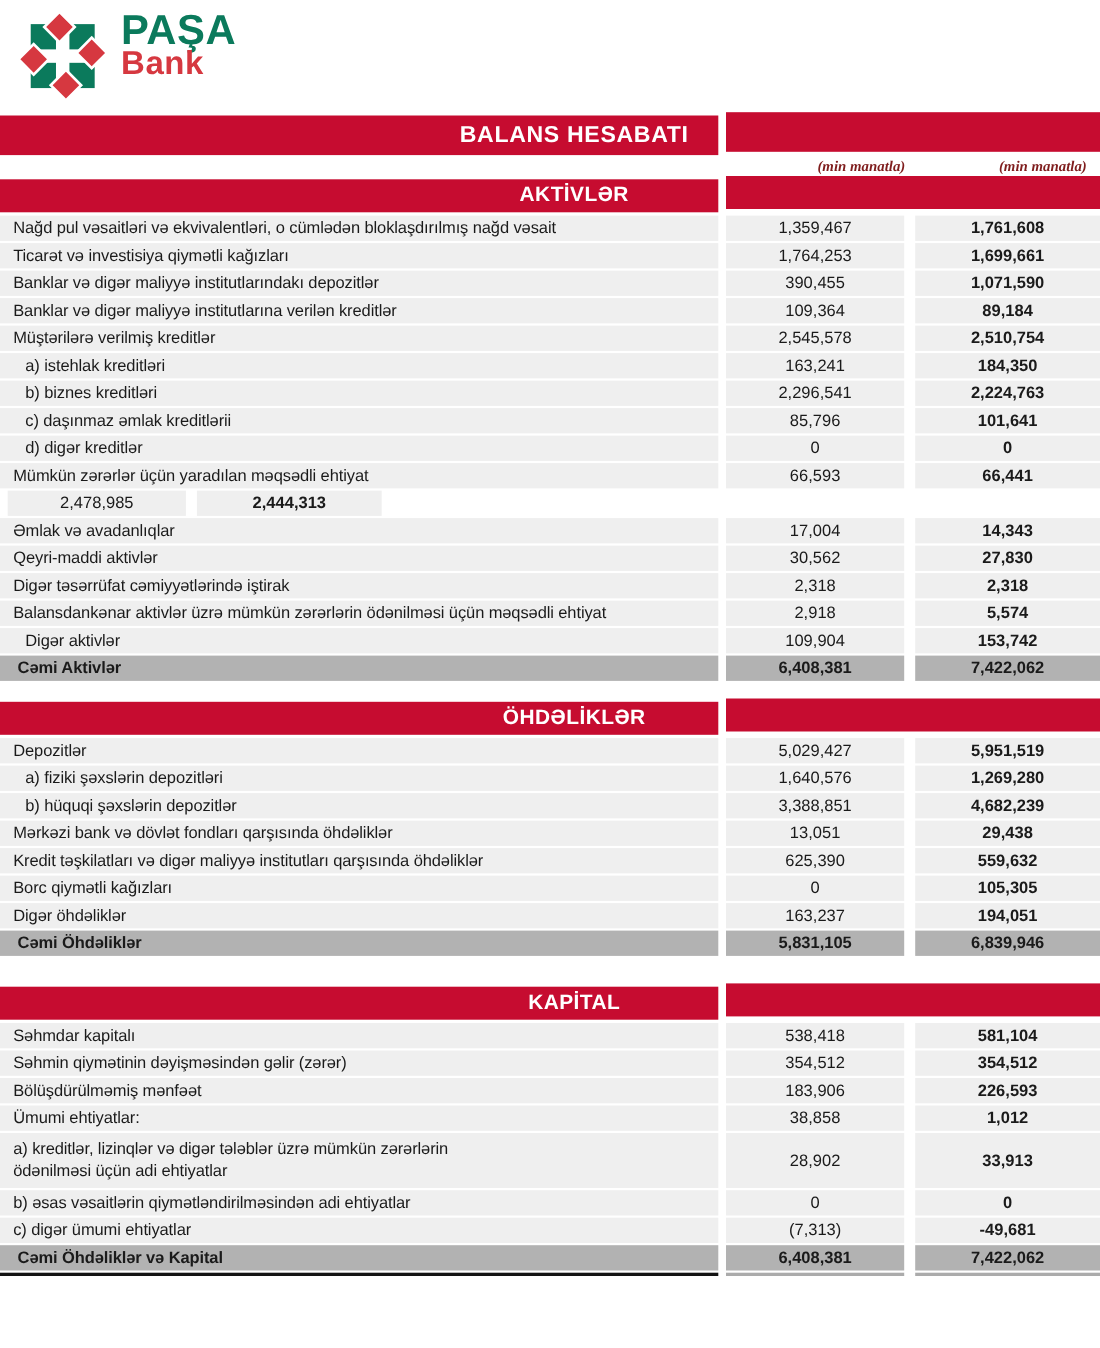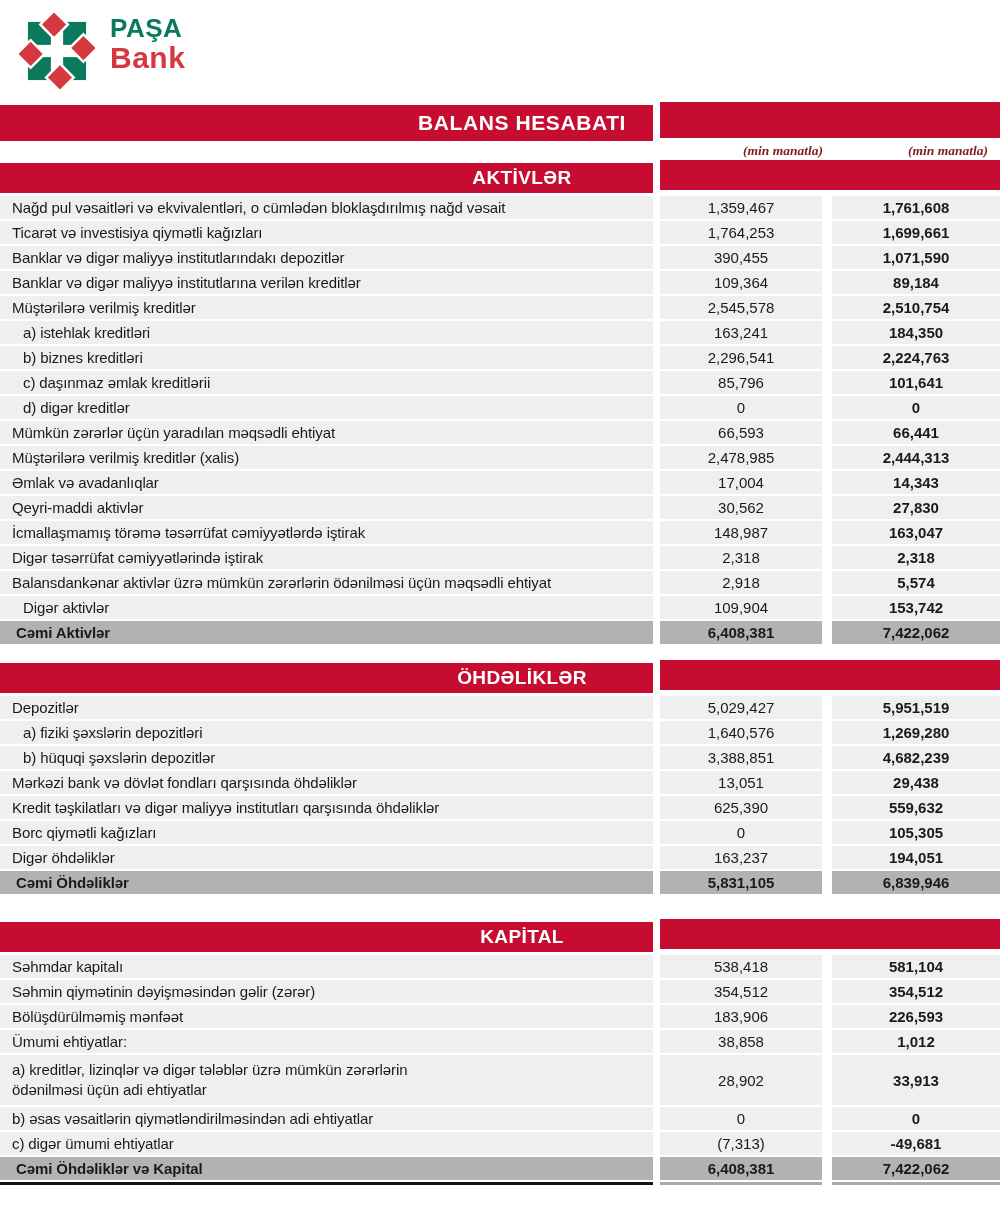--- a/index.html
+++ b/index.html
@@ -3,21 +3,21 @@
 <meta charset="utf-8">
 <style>
   html,body { margin:0; padding:0; background:#fff; }
   body { width:1000px; font-family:"Liberation Sans", sans-serif; color:#1a1a1a; }
   .page { position:relative; width:1000px; min-height:1217px; padding-bottom:8px; }
 
   
   .brand { height:105px; display:flex; align-items:flex-start; }
   .logo-mark { margin:8px 0 0 14px; }
   .brand-text { margin:14px 0 0 10px; line-height:29px; font-weight:bold; letter-spacing:0.5px; }
-  .brand-top { color:var(--logo-green); font-size:26px; }
+  .brand-top { color:var(--logo-green); font-size:38px; }
   .brand-bottom { color:var(--logo-red); font-size:30px; }
 
   
   .bar { position:relative; height:30px; margin-bottom:3px; }
   .bar-left  { position:absolute; left:0; top:0; width:653px; height:100%; background:var(--bar-red); }
   .bar-right { position:absolute; left:660px; right:0; top:-3px; height:100%; background:var(--bar-red); }
   .bar-title { position:absolute; left:0; top:0; width:100%; height:100%; box-sizing:border-box;
                padding-left:44px; display:flex; align-items:center; justify-content:center;
                color:#fff; font-weight:bold; font-size:19px; letter-spacing:0.4px; }
   .title-bar { height:36px; margin-bottom:0; }
@@ -138,38 +138,32 @@
           <div class="cell lab">d) digər kreditlər</div>
           <div class="cell v">0</div>
           <div class="cell v v2">0</div>
         </div>
         <div class="row">
           <div class="cell lab">Mümkün zərərlər üçün yaradılan məqsədli ehtiyat</div>
           <div class="cell v">66,593</div>
           <div class="cell v v2">66,441</div>
         </div>
         <div class="row">
-          <div class="cell lab">Müştərilərə verilmiş kreditlər (xalis)</div>
           <div class="cell v">2,478,985</div>
           <div class="cell v v2">2,444,313</div>
         </div>
         <div class="row">
           <div class="cell lab">Əmlak və avadanlıqlar</div>
           <div class="cell v">17,004</div>
           <div class="cell v v2">14,343</div>
         </div>
         <div class="row">
           <div class="cell lab">Qeyri-maddi aktivlər</div>
           <div class="cell v">30,562</div>
           <div class="cell v v2">27,830</div>
-        </div>
-        <div class="row">
-          <div class="cell lab">İcmallaşmamış törəmə təsərrüfat cəmiyyətlərdə iştirak</div>
-          <div class="cell v">148,987</div>
-          <div class="cell v v2">163,047</div>
         </div>
         <div class="row">
           <div class="cell lab">Digər təsərrüfat cəmiyyətlərində iştirak</div>
           <div class="cell v">2,318</div>
           <div class="cell v v2">2,318</div>
         </div>
         <div class="row">
           <div class="cell lab">Balansdankənar aktivlər üzrə mümkün zərərlərin ödənilməsi üçün məqsədli ehtiyat</div>
           <div class="cell v">2,918</div>
           <div class="cell v v2">5,574</div>

